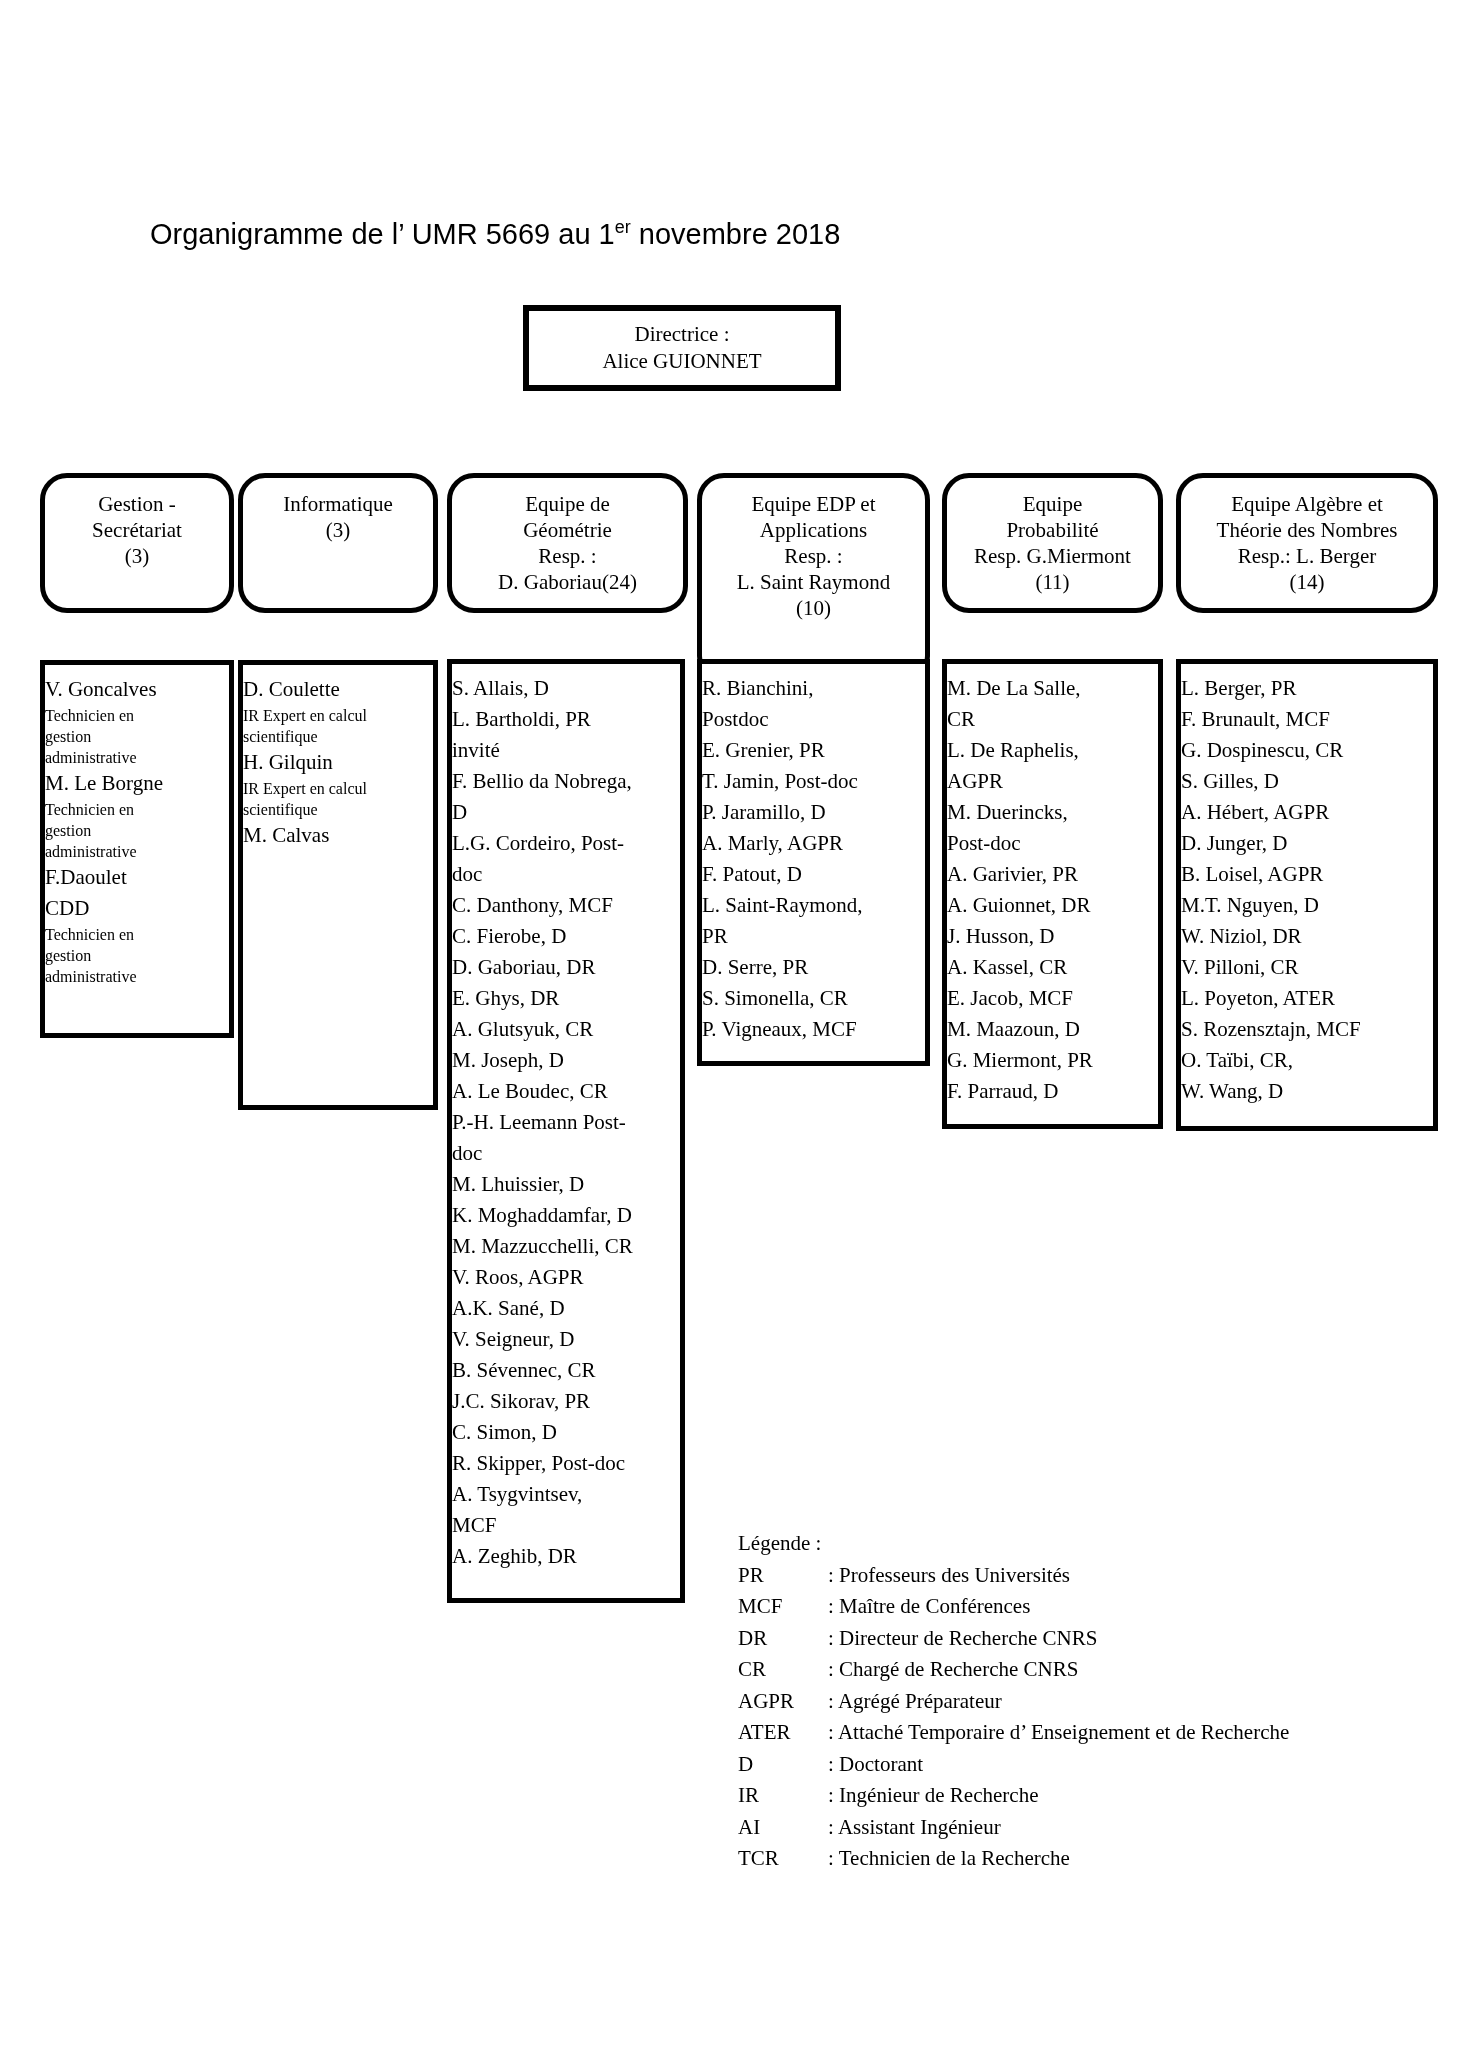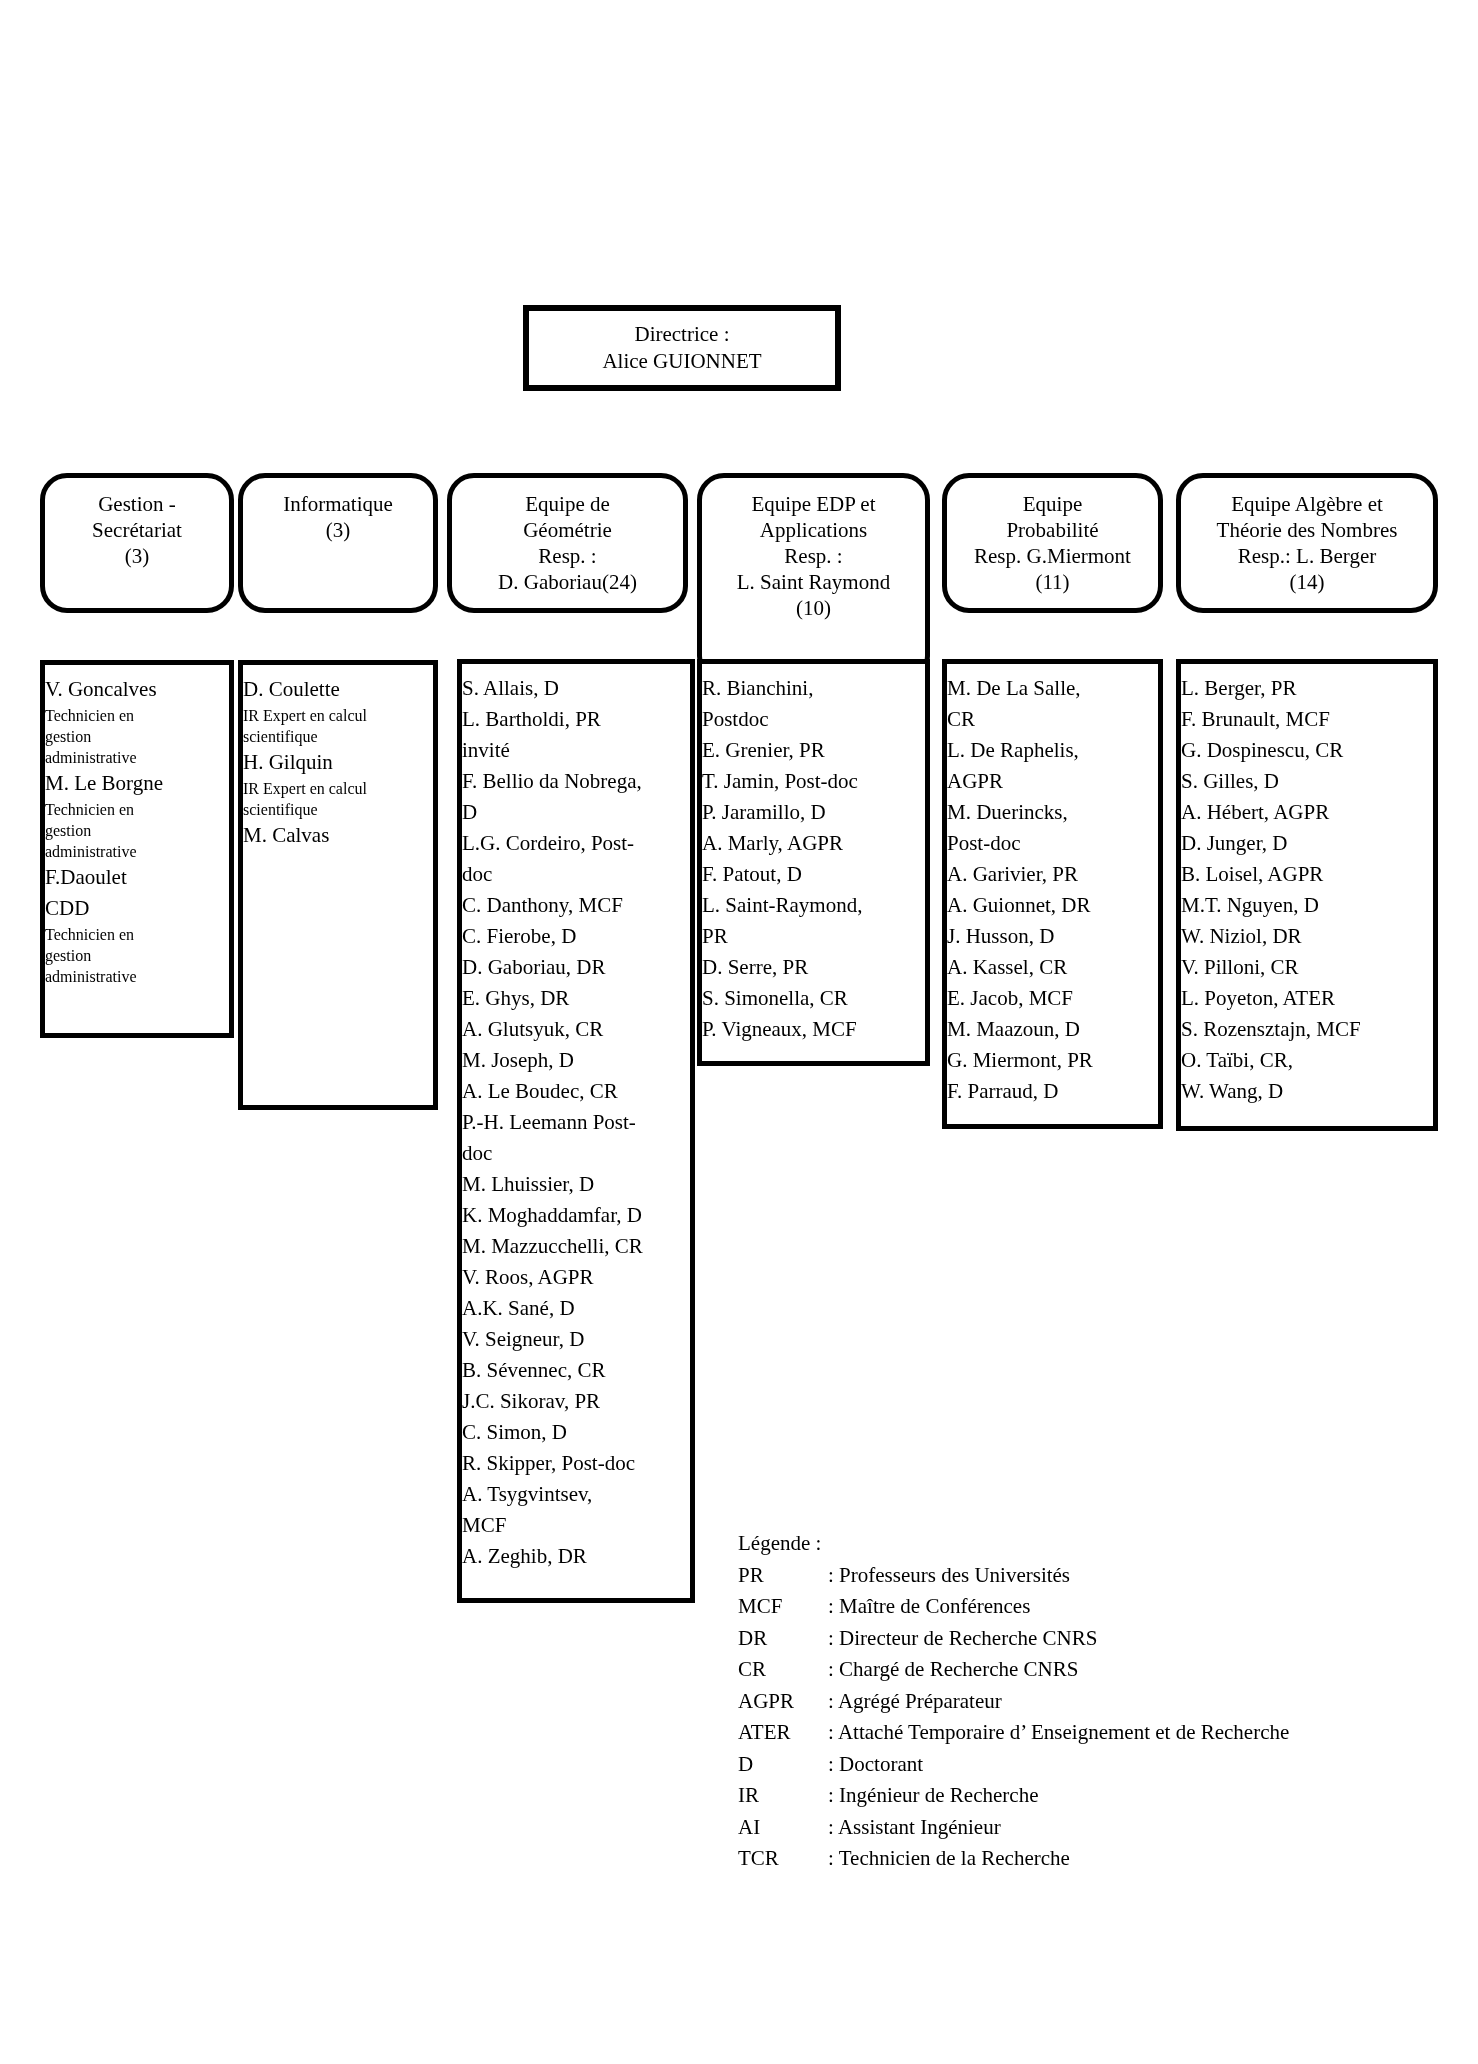--- a/index.html
+++ b/index.html
@@ -48,21 +48,21 @@
   .member .name{white-space:pre-line;}
   .member .role{
     font-size:16px;line-height:21px;
     max-width:138px;
   }
   .team-0 .team-header{left:40px;top:473px;width:194px;height:140px;}
   .team-0 .team-members{left:40px;top:660px;width:194px;height:378px;}
   .team-1 .team-header{left:238px;top:473px;width:200px;height:140px;}
   .team-1 .team-members{left:238px;top:660px;width:200px;height:450px;}
   .team-2 .team-header{left:447px;top:473px;width:241px;height:140px;}
-  .team-2 .team-members{left:447px;top:659px;width:238px;height:944px;margin-left:10px;}
+  .team-2 .team-members{left:447px;top:659px;width:238px;height:944px;}
   .team-2 .member{max-width:189px;}
   .team-3 .team-header{left:697px;top:473px;width:233px;height:210px;}
   .team-3 .team-members{left:697px;top:659px;width:233px;height:407px;}
   .team-3 .member{max-width:175px;}
   .team-4 .team-header{left:942px;top:473px;width:221px;height:140px;}
   .team-4 .team-members{left:942px;top:659px;width:221px;height:470px;}
   .team-4 .member{max-width:165px;}
   .team-5 .team-header{left:1176px;top:473px;width:262px;height:140px;}
   .team-5 .team-members{left:1176px;top:659px;width:262px;height:472px;}
   
@@ -71,20 +71,21 @@
     font-size:21px;line-height:31.5px;
   }
   .legend-title{line-height:31.5px;}
   .legend-row .abbr{display:inline-block;width:90px;}
 </style>
 </head>
 <body>
 
 <div class="page">
 
+  <h1 class="title"><span>Organigramme de l’ UMR 5669 au 1</span><sup>er</sup><span> novembre 2018</span></h1>
 
   <div class="box director-box">
     <div>Directrice :</div>
     <div>Alice GUIONNET</div>
   </div>
 
   <div id="teams">
       <div class="team team-0">
         <div class="box team-header">
           <div class="hline">Gestion -</div>

